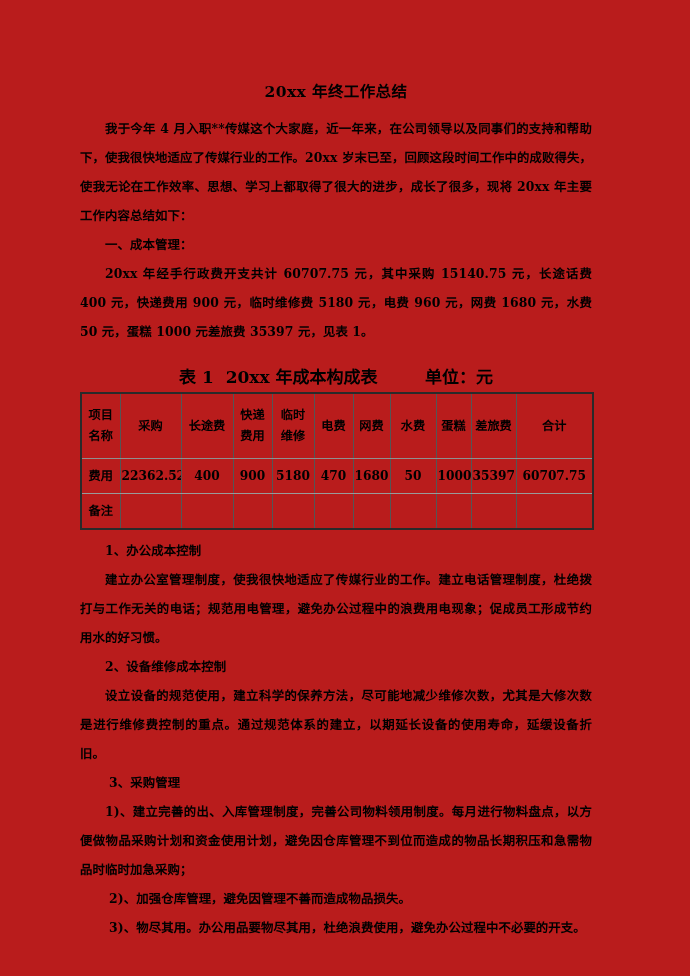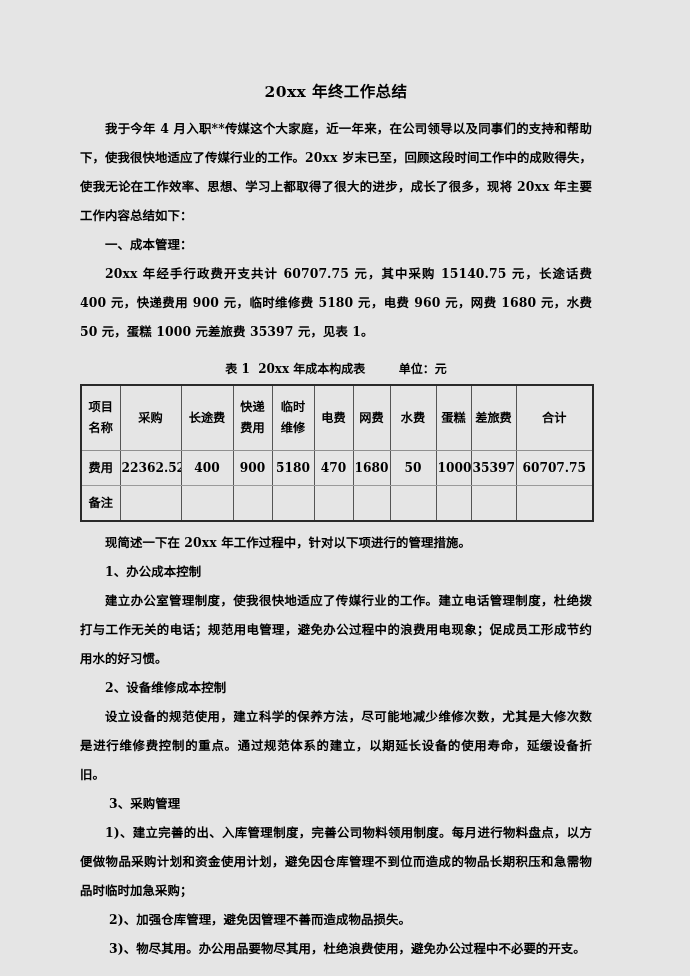--- a/index.html
+++ b/index.html
@@ -16,21 +16,21 @@
     color: #000000;
     overflow: hidden;
   }
 
   .page {
     position: absolute;
     left: 0;
     top: 0;
     width: 690px;
     height: 976px;
-    background: #e5e5e5;
+    background: #b91c1c;
     box-sizing: border-box;
   }
 
   .content {
     position: absolute;
     left: 80px;
     top: 78px;
     width: 512px;
   }
 
@@ -57,25 +57,25 @@
 
   .indent2 {
     text-indent: 25px;
   }
   .indent-sub {
     text-indent: 29px;
   }
 
   
   .table-caption {
-    font-size: 12px;
+    font-size: 17px;
     font-weight: bold;
     text-align: center;
     line-height: 22px;
-    margin: 12px 0 4px 0;
+    margin: 20px 0 4px 0;
     white-space: pre;
   }
 
   
   .table-wrap {
     margin: 0 16px 6px 0;
     padding-left: 0;
   }
   table.cost-table {
     border-collapse: collapse;
@@ -211,21 +211,20 @@
             <td></td>
             <td></td>
             <td></td>
             <td></td>
             <td></td>
           </tr>
         </tbody>
       </table>
     </div>
 
-    <p class="para indent2">现简述一下在 20xx 年工作过程中，针对以下项进行的管理措施。</p>
 
     <p class="para indent2">1、办公成本控制</p>
 
     <p class="para indent2">建立办公室管理制度，使我很快地适应了传媒行业的工作。建立电话管理制度，杜绝拨打与工作无关的电话；规范用电管理，避免办公过程中的浪费用电现象；促成员工形成节约用水的好习惯。</p>
 
     <p class="para indent2">2、设备维修成本控制</p>
 
     <p class="para indent2">设立设备的规范使用，建立科学的保养方法，尽可能地减少维修次数，尤其是大修次数是进行维修费控制的重点。通过规范体系的建立，以期延长设备的使用寿命，延缓设备折旧。</p>
 
     <p class="para indent-sub"> 3、采购管理</p>

